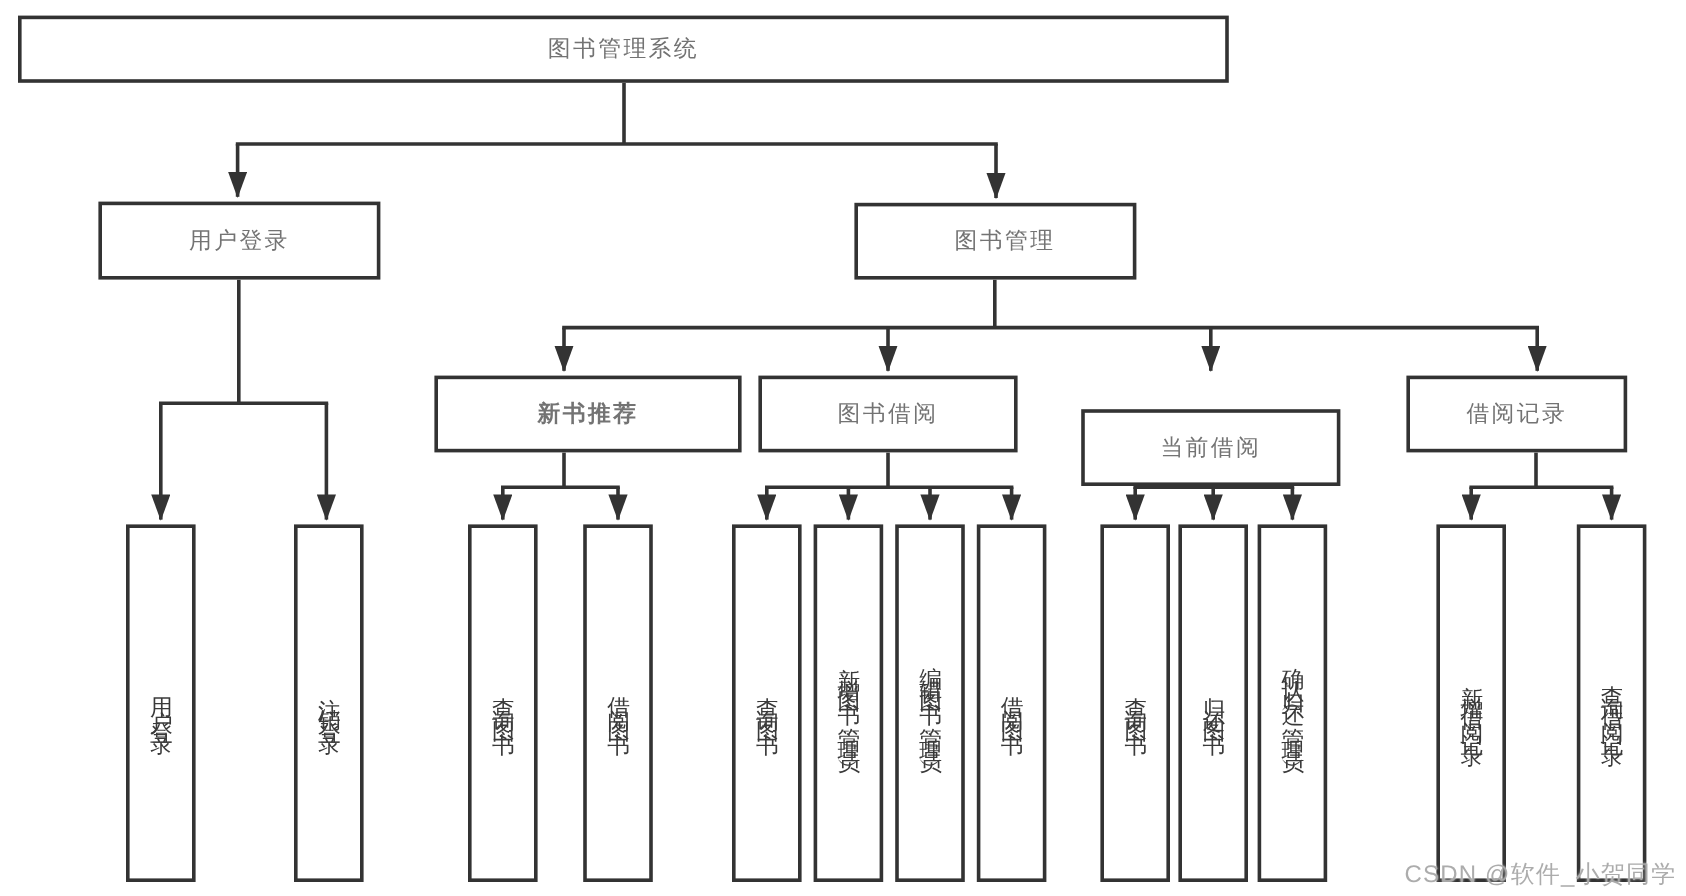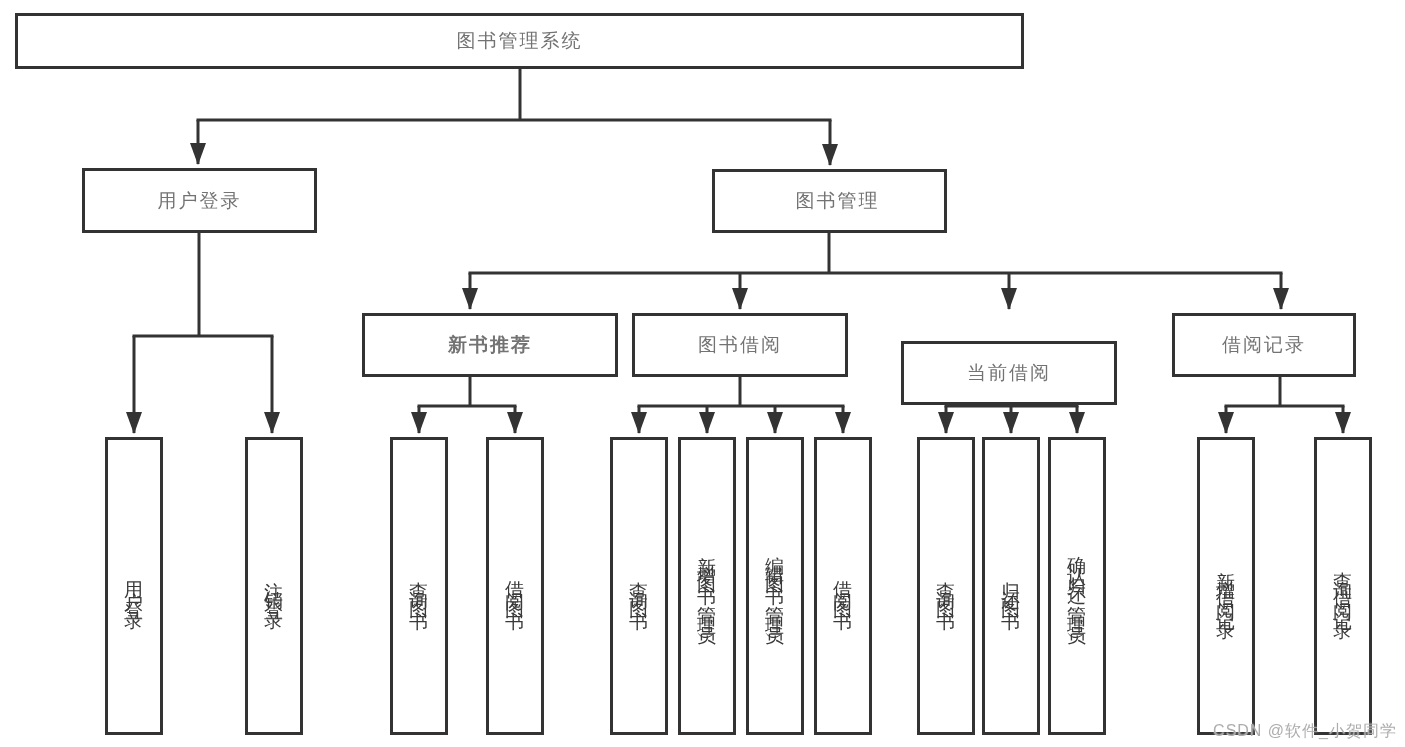--- a/index.html
+++ b/index.html
@@ -55,21 +55,21 @@
     font-size: 19px;
     letter-spacing: 10px;
     line-height: 1;
     white-space: nowrap;
   }
   .watermark {
     position: absolute;
     right: 8px;
     bottom: 5px;
     color: rgba(168,168,168,0.95);
-    font-size: 16px;
+    font-size: 20px;
     letter-spacing: 1px;
     z-index: 3;
     text-shadow: 0 0 2px #ffffff;
   }
 </style>
 </head>
 <body>
 
 <div id="canvas">
 

